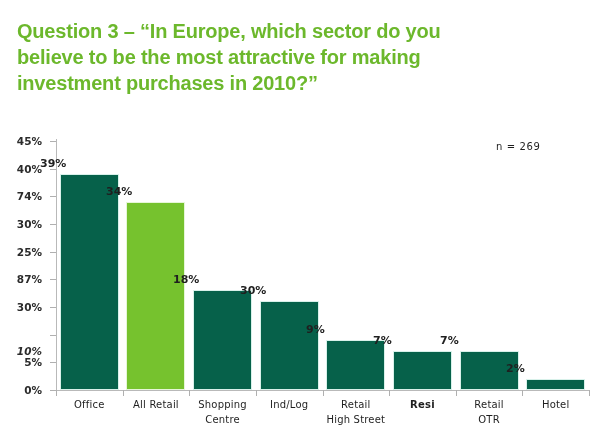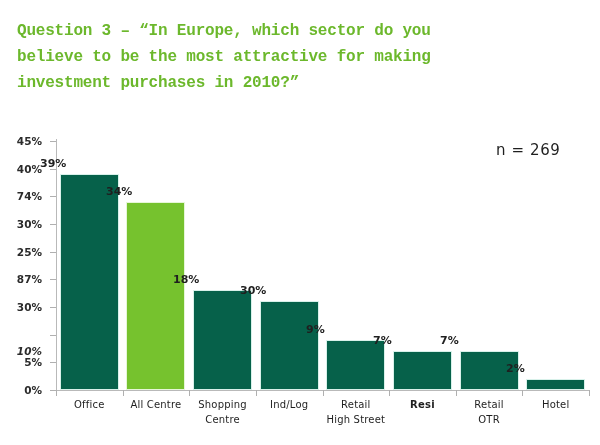--- a/index.html
+++ b/index.html
@@ -15,22 +15,22 @@
     font-family: "Liberation Sans", sans-serif;
     -webkit-font-smoothing: antialiased;
   }
 
   
   #chart-title {
     position: absolute;
     left: 17px;
     top: 18px;
     width: 560px;
-    font-family: Liberation Mono, monospace;
-    font-size: 16px;
+    font-family: Liberation Sans, sans-serif;
+    font-size: 20px;
     font-weight: bold;
     line-height: 26px;
     letter-spacing: -0.2px;
     color: #6cb82c;
     white-space: pre-line;
   }
 
   
   #plot-area {
     position: absolute;
@@ -119,21 +119,21 @@
     letter-spacing: 0.2px;
     white-space: pre-line;
   }
 
   
   #sample-size {
     position: absolute;
     left: 496px;
     top: 141px;
     font-family: "DejaVu Sans", sans-serif;
-    font-size: 15px;
+    font-size: 10px;
     color: #1f1f1f;
     letter-spacing: 0.6px;
     white-space: nowrap;
   }
 </style>
 </head>
 <body>
 
 <div id="chart-title">Question 3 – “In Europe, which sector do you
 believe to be the most attractive for making
@@ -191,21 +191,21 @@
       <div class="bar-label" style="left: 106px; top: 186px; width: 99px;">34%</div>
       <div class="bar-label" style="left: 173px; top: 274px; width: 99px;">18%</div>
       <div class="bar-label" style="left: 240px; top: 285px; width: 99px;">30%</div>
       <div class="bar-label" style="left: 306px; top: 324px; width: 99px;">9%</div>
       <div class="bar-label" style="left: 373px; top: 335px; width: 99px;">7%</div>
       <div class="bar-label" style="left: 440px; top: 335px; width: 99px;">7%</div>
       <div class="bar-label" style="left: 506px; top: 363px; width: 99px;">2%</div>
     </div>
   <div id="cat-labels">
       <div class="cat-label" style="left: 47px; width: 84.625px;">Office</div>
-      <div class="cat-label" style="left: 113.625px; width: 84.625px;">All Centre</div>
+      <div class="cat-label" style="left: 113.625px; width: 84.625px;">All Retail</div>
       <div class="cat-label" style="left: 180.25px; width: 84.625px;">Shopping
 Centre</div>
       <div class="cat-label" style="left: 246.875px; width: 84.625px;">Ind/Log</div>
       <div class="cat-label" style="left: 313.5px; width: 84.625px;">Retail
 High Street</div>
       <div class="cat-label" style="left: 380.125px; width: 84.625px; font-weight: bold;">Resi</div>
       <div class="cat-label" style="left: 446.75px; width: 84.625px;">Retail
 OTR</div>
       <div class="cat-label" style="left: 513.375px; width: 84.625px;">Hotel</div>
     </div>

